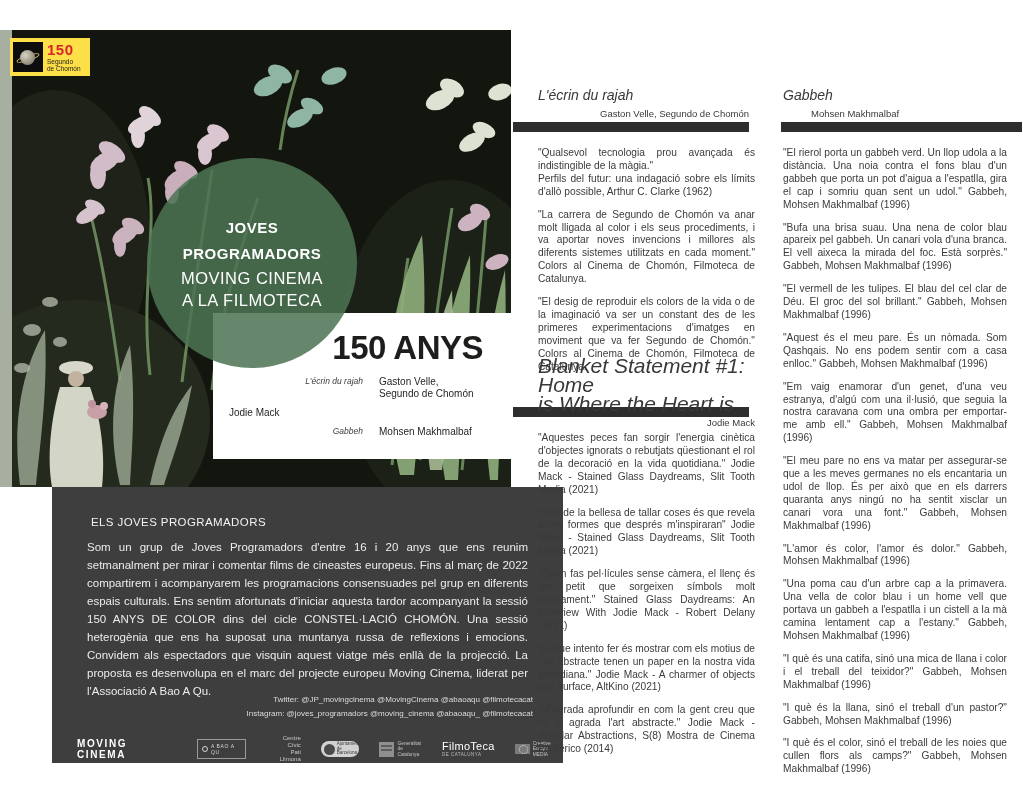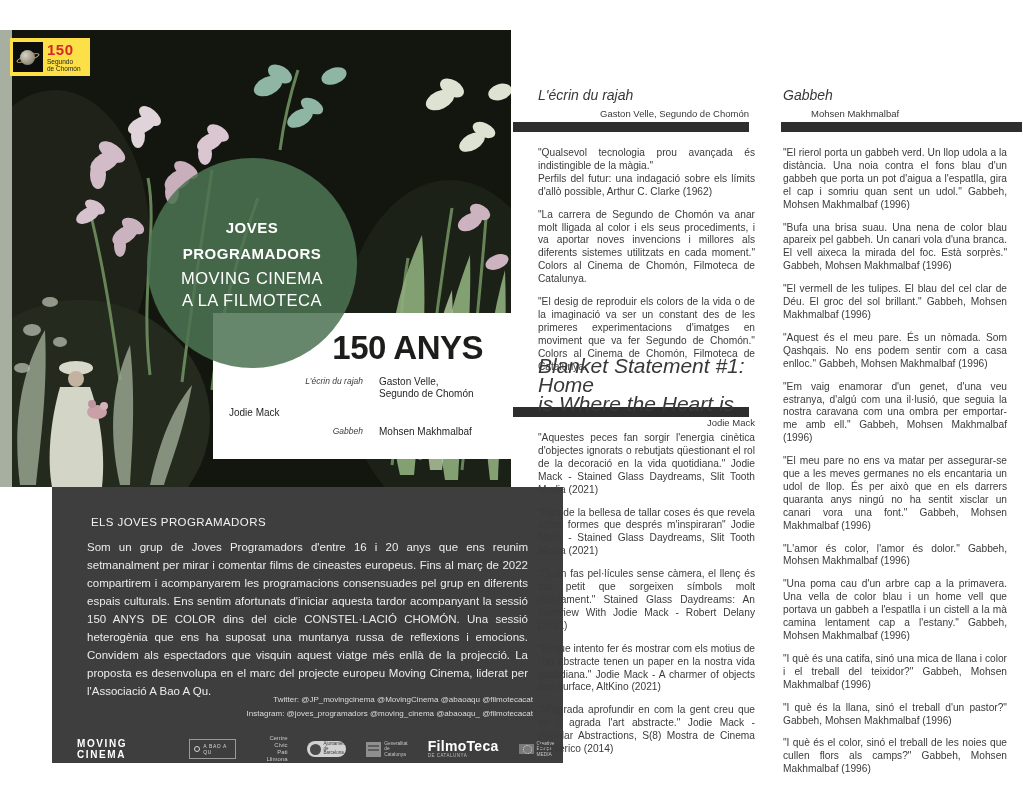--- a/index.html
+++ b/index.html
@@ -67,21 +67,21 @@
   .f-pill { margin-left:20px; width:42px; height:16px; background:#d2d2d2; border-radius:8px;
     display:flex; align-items:center; padding-left:3px; }
   .f-pill .circ { width:11px; height:11px; background:#4a4a4a; border-radius:50%; flex:none; }
   .f-pill .ptxt { font-size:4.5px; line-height:4.5px; color:#3a3a3a; margin-left:2px; }
   .f-gen { margin-left:20px; display:flex; align-items:center; }
   .f-gen .sq { width:15px; height:15px; background:#8f8f8f; position:relative; flex:none; }
   .f-gen .sq::after { content:""; position:absolute; left:2px; top:3px; width:11px; height:2px;
     background:#5c5c5c; box-shadow:0 4px 0 #5c5c5c; }
   .f-gen .gtxt { font-size:4.8px; line-height:5.5px; color:#c4c4c4; margin-left:3px; }
   .f-film { margin-left:20px; color:#ffffff; line-height:1; }
-  .f-film .fname { font-size:14px; font-weight:bold; letter-spacing:0.3px; }
+  .f-film .fname { font-size:11px; font-weight:normal; letter-spacing:0.3px; }
   .f-film .fsub { font-size:4.5px; color:#bdbdbd; margin-top:1px; letter-spacing:0.5px; }
   .f-media { margin-left:20px; display:flex; align-items:center; }
   .f-media .flag { width:15px; height:10px; background:#7b7b7b; position:relative; flex:none; }
   .f-media .flag::after { content:""; position:absolute; left:4px; top:1px; width:7px; height:7px;
     border:1px dotted #d8d8d8; border-radius:50%; }
   .f-media .mtxt { font-size:4.8px; line-height:5.5px; color:#c4c4c4; margin-left:3px; }
 
   
   .rule { position:absolute; height:10px; background:#2e2e2e; }
   #rule-ecrin   { left:513px; top:122px; width:236px; }

